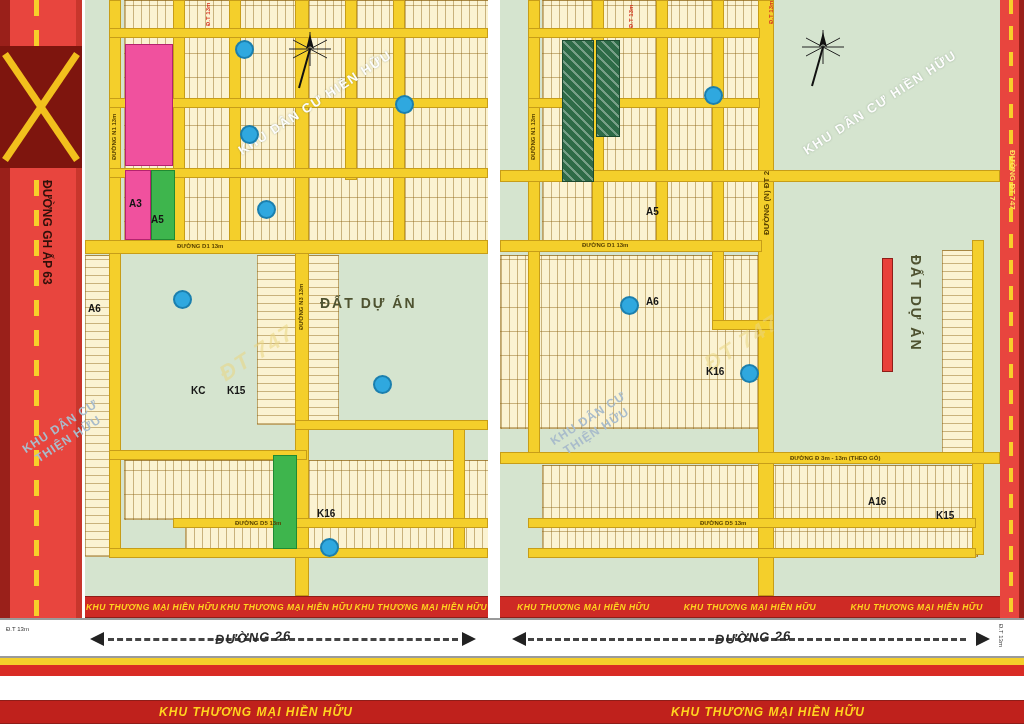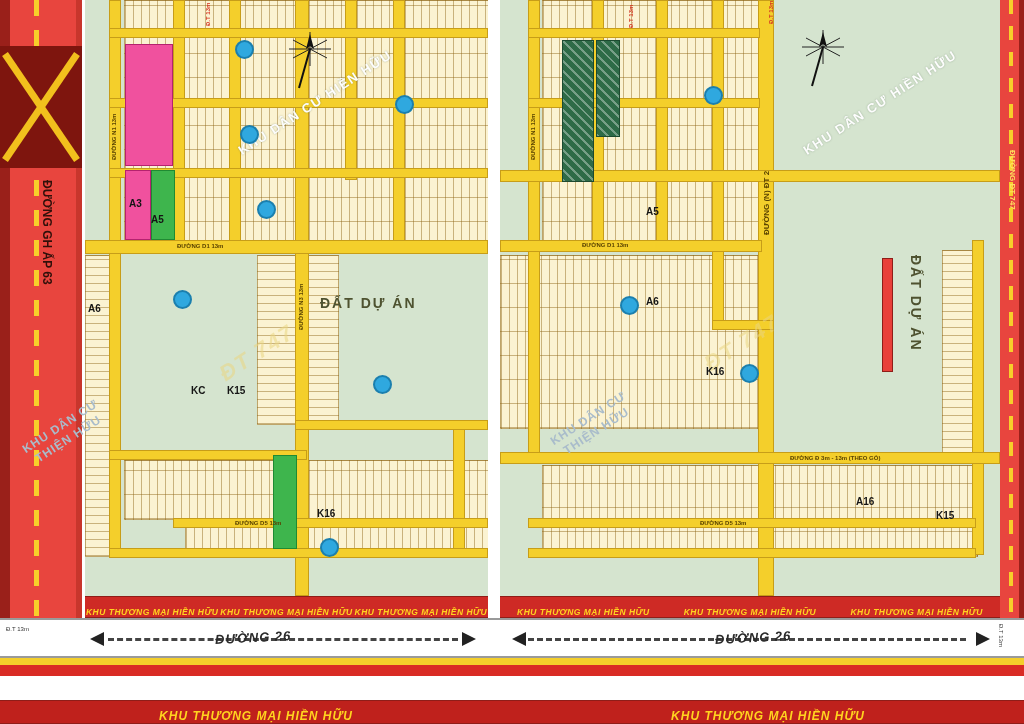--- a/index.html
+++ b/index.html
@@ -25,21 +25,21 @@
   .rlabel{position:absolute;font-size:6px;color:#5a4300;white-space:nowrap;font-weight:bold}
   .rlabel.v{transform:rotate(-90deg);transform-origin:left top}
   .rlabel.big{font-size:8px}
   .diag{position:absolute;transform:rotate(-33deg);font-weight:bold;color:#fdfdfd;font-size:13px;letter-spacing:1.5px;white-space:nowrap;text-shadow:0 0 2px rgba(60,90,60,.4)}
   .diag-pale{position:absolute;transform:rotate(-33deg);font-weight:bold;color:#a9bccb;font-size:12px;letter-spacing:1px;width:105px;line-height:1.25;text-align:center}
   .wm{position:absolute;transform:rotate(-33deg);font-size:22px;font-style:italic;font-weight:bold;color:rgba(233,214,130,.55);letter-spacing:2px;white-space:nowrap}
   .proj{position:absolute;font-weight:bold;font-size:14px;color:#4e5230;letter-spacing:2px;white-space:nowrap}
   .proj.vert{writing-mode:vertical-rl}
   .note-red{position:absolute;font-size:6px;color:#d43522;transform:rotate(-90deg);transform-origin:left top;white-space:nowrap;font-weight:bold}
   .note-sm{position:absolute;font-size:6px;color:#333;white-space:nowrap}
-  .banner{position:absolute;background:#ce2a25;display:flex;align-items:flex-end;justify-content:space-around;color:#ffd41f;font-weight:bold;font-style:italic;border-top:1px solid #8f1d18;border-bottom:1px solid #8f1d18;box-sizing:border-box}
+  .banner{position:absolute;background:#ce2a25;display:flex;align-items:center;justify-content:space-around;color:#ffd41f;font-weight:bold;font-style:italic;border-top:1px solid #8f1d18;border-bottom:1px solid #8f1d18;box-sizing:border-box}
   .banner span{font-size:8.5px;letter-spacing:.5px;white-space:nowrap}
   .bottom-banner span{font-size:12px;letter-spacing:1px}
   .dash{position:absolute;height:0;border-top:3px dashed #444}
   .arrow-l{position:absolute;width:0;height:0;border-top:7px solid transparent;border-bottom:7px solid transparent;border-right:14px solid #222}
   .arrow-r{position:absolute;width:0;height:0;border-top:7px solid transparent;border-bottom:7px solid transparent;border-left:14px solid #222}
   .r26{position:absolute;transform:rotate(-3deg);font-style:italic;font-weight:bold;font-size:13px;color:#2b2b2b;letter-spacing:1px;white-space:nowrap}
   .vlabel{position:absolute;transform:rotate(90deg);transform-origin:left top;white-space:nowrap;font-weight:bold}
 </style>
 </head>
 <body>
@@ -159,21 +159,21 @@
   <div class="rlabel" style="left:82px;top:242px">ĐƯỜNG D1 13m</div>
   <div class="rlabel" style="left:290px;top:455px">ĐƯỜNG Đ 3m - 13m (THEO GÒ)</div>
   <div class="rlabel" style="left:200px;top:520px">ĐƯỜNG D5 13m</div>
   <div class="note-red" style="left:128px;top:28px">Đ.T 13m</div>
   <div class="note-red" style="left:268px;top:24px">Đ.T 13m</div>
 
   <div class="badge" style="left:146px;top:206px">A5</div>
   <div class="badge" style="left:146px;top:296px">A6</div>
   <div class="badge" style="left:206px;top:366px">K16</div>
   <div class="badge" style="left:242px;top:366px">KC</div>
-  <div class="badge" style="left:356px;top:496px">A16</div>
+  <div class="badge" style="left:368px;top:496px">A16</div>
   <div class="badge" style="left:436px;top:510px">K15</div>
 
   <div class="blue-dot" style="left:204px;top:86px"></div>
   <div class="blue-dot" style="left:120px;top:296px"></div>
   <div class="blue-dot" style="left:240px;top:364px"></div>
 
   <div class="abs" style="left:298px;top:30px">
     <svg width="50" height="58" viewBox="0 0 50 58">
       <g stroke="#222" stroke-width="1">
         <line x1="25" y1="0" x2="25" y2="34"></line>

